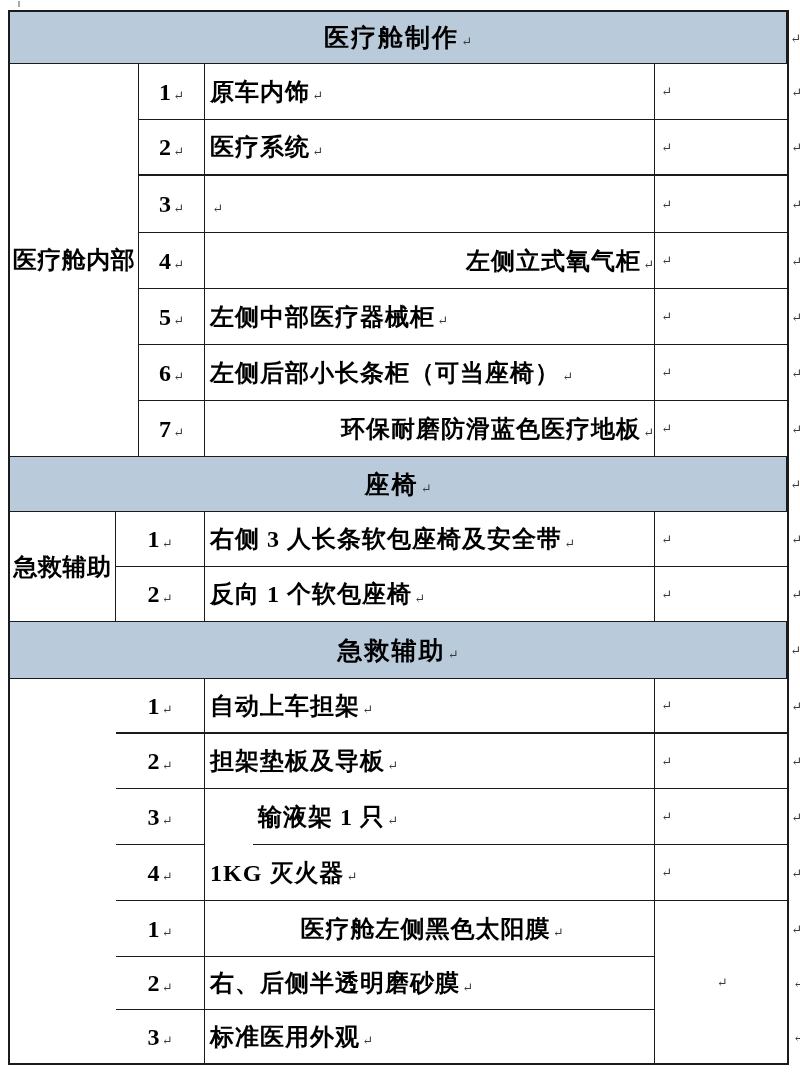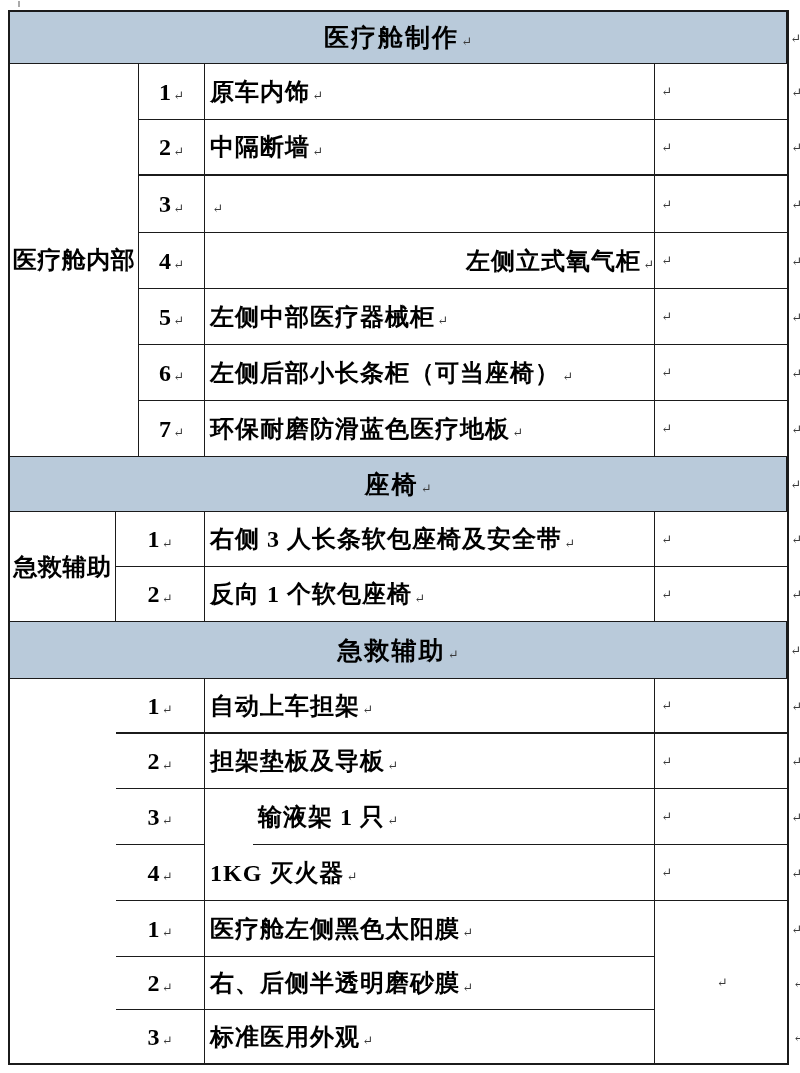--- a/index.html
+++ b/index.html
@@ -112,21 +112,21 @@
     <div class="c empty last" style="grid-area:2/5;">
         <span class="pm">↵</span>
         <span class="outmark">↵</span>
       </div>
 
     <div class="c num thickb" style="grid-area:3/3;">
         <span>2</span>
         <span class="pm">↵</span>
       </div>
     <div class="c txt thickb" style="grid-area:3/4;">
-        <span>中隔断墙</span>
+        <span>医疗系统</span>
         <span class="pm">↵</span>
       </div>
     <div class="c empty last thickb" style="grid-area:3/5;">
         <span class="pm">↵</span>
         <span class="outmark">↵</span>
       </div>
 
     <div class="c num" style="grid-area:4/3;">
         <span>3</span>
         <span class="pm">↵</span>
@@ -175,21 +175,21 @@
       </div>
     <div class="c empty last" style="grid-area:7/5;">
         <span class="pm">↵</span>
         <span class="outmark">↵</span>
       </div>
 
     <div class="c num" style="grid-area:8/3;">
         <span>7</span>
         <span class="pm">↵</span>
       </div>
-    <div class="c txt" style="grid-area:8/4;">
+    <div class="c txt" style="grid-area:8/4;justify-content:flex-end;">
         <span>环保耐磨防滑蓝色医疗地板</span>
         <span class="pm">↵</span>
       </div>
     <div class="c empty last" style="grid-area:8/5;">
         <span class="pm">↵</span>
         <span class="outmark">↵</span>
       </div>
 
     <div class="c hdr" style="grid-row: 9; background: rgb(185, 202, 218);">
       <span>座椅</span>
@@ -284,21 +284,21 @@
     <div class="c empty last" style="grid-area:16/5;">
         <span class="pm">↵</span>
         <span class="outmark">↵</span>
       </div>
 
 
     <div class="c num" style="grid-area:17/2/18/4;">
         <span>1</span>
         <span class="pm">↵</span>
       </div>
-    <div class="c txt" style="grid-area:17/4;">
+    <div class="c txt" style="grid-area:17/4;justify-content:center;">
         <span>医疗舱左侧黑色太阳膜</span>
         <span class="pm">↵</span>
         <span class="outmark" style="right:-148px;">↵</span>
       </div>
 
     <div class="c mcell last bottom" style="grid-area:17/5/20/6;">
         <span class="pm">↵</span>
       </div>
 
     <div class="c num" style="grid-area:18/2/19/4;">

